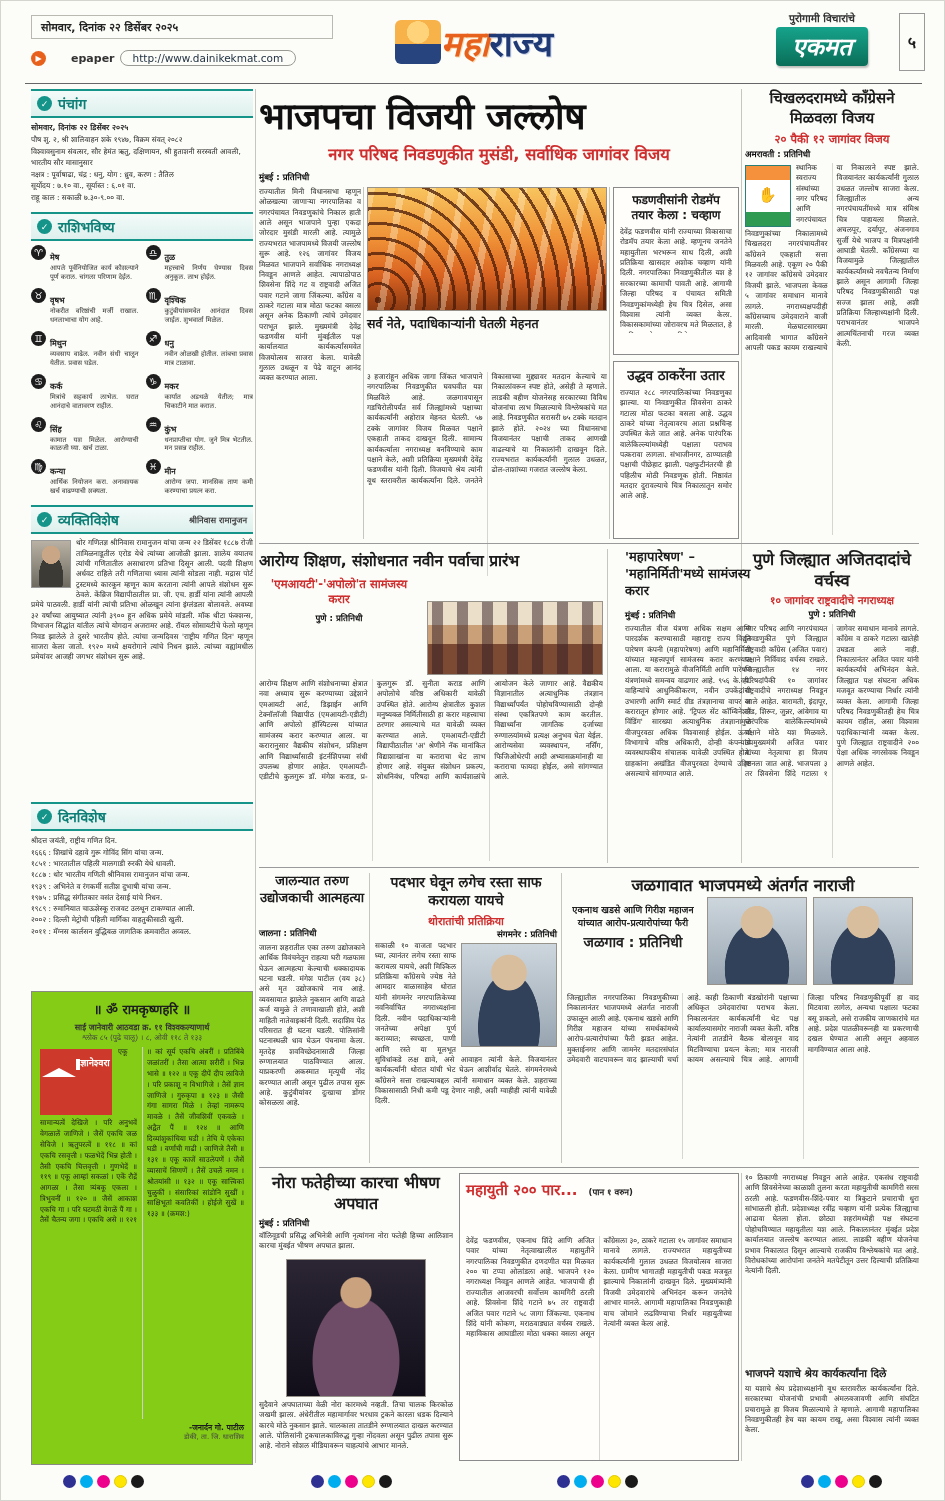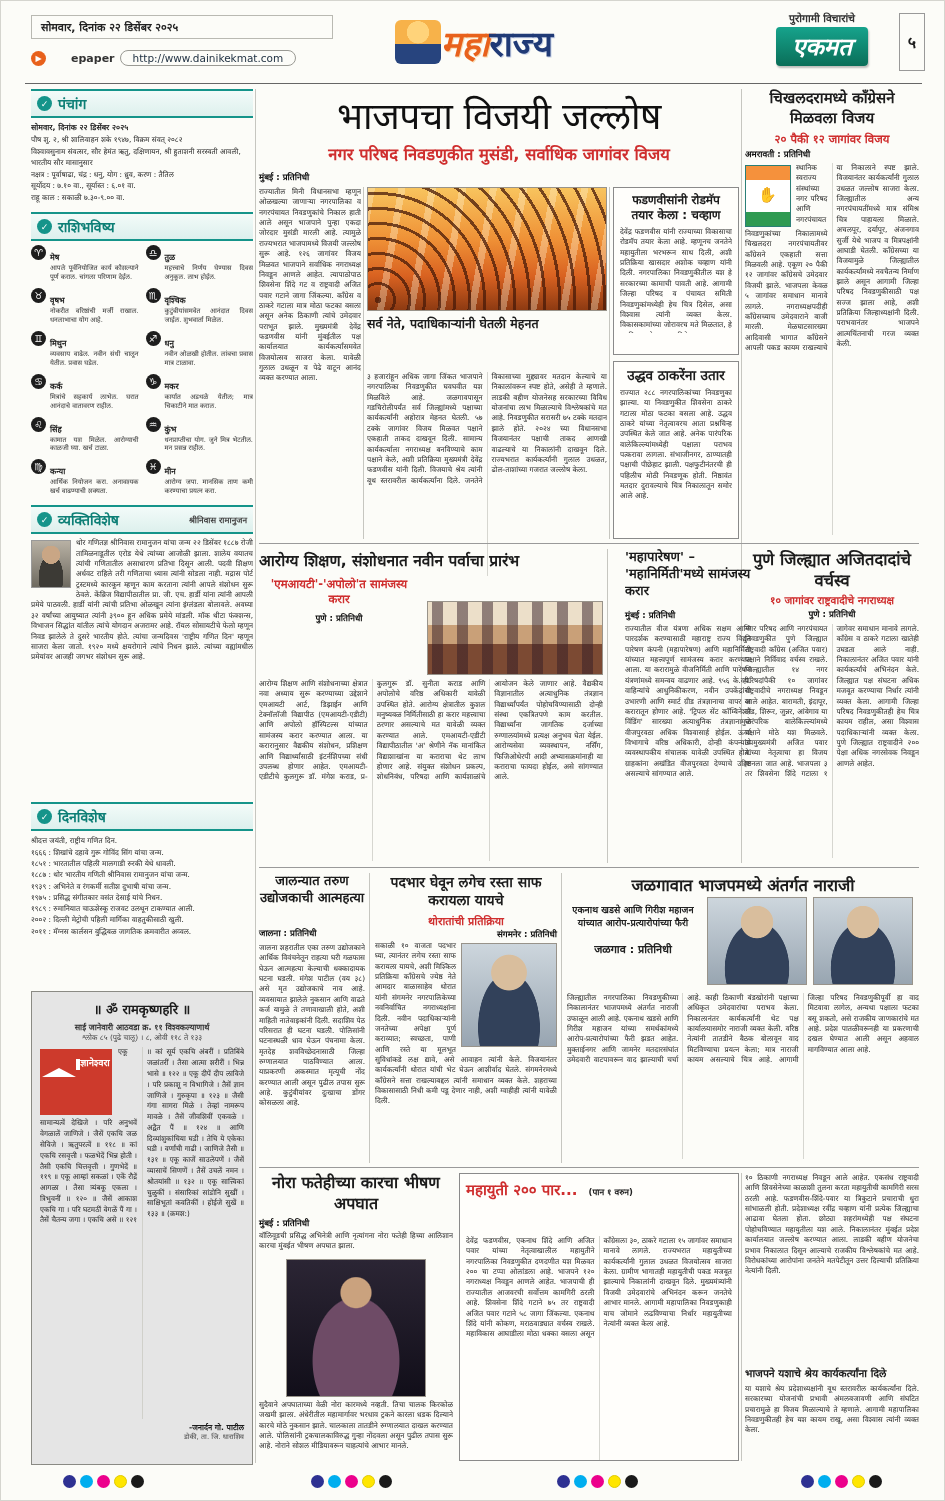--- a/index.html
+++ b/index.html
@@ -53,21 +53,21 @@
   .z-item{display:flex;gap:4px;}
   .z-ic{flex:0 0 15px;width:15px;height:15px;border-radius:50%;background:#1d1d1d;color:#fff;
         font-size:9.5px;line-height:15px;text-align:center;}
   .z-name{font-weight:bold;font-size:8px;}
   .z-text{font-size:6.7px;line-height:1.32;color:#333;text-align:justify;}
   .ramanujan{float:left;width:40px;height:48px;margin:2px 5px 2px 0;border:1px solid #999;box-sizing:border-box;
              background:radial-gradient(circle at 50% 30%,#c9a685 0 24%,transparent 25%),
                         radial-gradient(ellipse at 50% 80%,#3c3a35 0 45%,transparent 46%),
                         linear-gradient(180deg,#b8b1a4,#6e6a60);}
   .d-line{font-size:7.3px;line-height:1.55;color:#262626;}
-  .bhakti{border:1px solid #8a8a84;padding:8px;box-sizing:border-box;height:474px;overflow:hidden;background:#e5e5e5;}
+  .bhakti{border:1px solid #8a8a84;padding:8px;box-sizing:border-box;height:474px;overflow:hidden;background:#84cc16;}
   .bhakti-title{text-align:center;font-weight:bold;font-size:13px;margin-bottom:3px;}
   .bhakti-l1{text-align:center;font-size:8px;font-weight:bold;color:#333;}
   .bhakti-l2{text-align:center;font-size:7.4px;color:#444;margin-bottom:5px;}
   .bhakti-cols{column-count:2;column-gap:10px;column-rule:1px solid #d0d0ca;font-size:7.2px;
                line-height:1.5;text-align:justify;height:372px;overflow:hidden;}
   .badge{float:left;width:72px;height:66px;background:#cd3a2c;color:#fff;margin:2px 6px 3px 0;
          text-align:center;padding-top:7px;box-sizing:border-box;}
   .badge .roof{width:0;height:0;border-left:17px solid transparent;border-right:17px solid transparent;
                border-bottom:9px solid #fff;margin:0 auto;}
   .badge .wall{width:30px;height:16px;border:2px solid #fff;border-top:none;margin:0 auto 4px;}
@@ -91,22 +91,22 @@
       background:radial-gradient(circle at 50% 24%,#caa27e 0 12%,transparent 13%),
                  radial-gradient(ellipse at 50% 74%,#6e4b66 0 44%,transparent 45%),
                  linear-gradient(180deg,#2b2534,#110e19);}
   .congress-sym{float:left;width:46px;height:62px;border:1px solid #2a7f77;background:#fff;
                 margin:2px 5px 2px 0;box-sizing:border-box;display:flex;flex-direction:column;}
   .cs-saffron{height:14px;background:#f5913c;}
   .cs-white{flex:1;display:flex;align-items:center;justify-content:center;color:#1d3f8f;font-size:15px;}
   .cs-green{height:14px;background:#2f9a52;}
 
   
-  #lead-headline{left:258px;top:88px;width:480px;height:50px;font-size:37px;font-weight:normal;
-                 text-align:center;letter-spacing:-.5px;color:#101010;}
+  #lead-headline{left:258px;top:88px;width:480px;height:50px;font-size:37px;font-weight:bold;
+                 letter-spacing:-.5px;color:#101010;}
   #lead-subhead{left:258px;top:141px;width:480px;height:24px;font-size:16.5px;font-weight:bold;text-align:center;}
   #lead-byline{left:258px;top:170px;width:140px;height:14px;}
   #lead-intro{left:258px;top:186px;width:102px;height:352px;}
   #lead-sub2{left:366px;top:314px;width:240px;height:18px;font-size:12.5px;font-weight:bold;}
   #lead-body2{left:366px;top:334px;width:240px;height:204px;}
   #roadmap{left:612px;top:186px;width:126px;height:168px;}
   #uddhav{left:612px;top:360px;width:126px;height:178px;}
   .box-head{font-size:12px;font-weight:bold;text-align:center;line-height:1.25;margin-bottom:4px;}
   #chikhaldara{left:744px;top:88px;width:174px;height:450px;}
   .ch-head{font-size:15px;font-weight:bold;line-height:1.3;text-align:center;height:42px;overflow:hidden;}
@@ -130,21 +130,21 @@
   .th-head{font-size:14px;font-weight:bold;line-height:1.3;text-align:center;height:40px;overflow:hidden;}
   .th-sub{font-size:11px;font-weight:bold;text-align:center;height:15px;}
   .th-by{text-align:right;height:13px;}
   .th-photo{float:right;width:96px;height:104px;margin:2px 0 3px 5px;}
   .th-wrap{height:218px;overflow:hidden;}
   #jalgaon{left:566px;top:872px;width:352px;height:290px;}
   .jg-head{font-size:16.5px;font-weight:bold;height:24px;white-space:nowrap;overflow:hidden;text-align:center;}
   .jg-row{position:relative;height:96px;}
   .jg-stand{position:absolute;left:0;top:6px;width:132px;font-size:9.3px;font-weight:bold;
             line-height:1.45;text-align:center;color:#222;}
-  .jg-by{margin-top:12px;font-weight:bold;font-size:11px;}
+  .jg-by{margin-top:2px;font-weight:bold;font-size:14px;}
   .jg-photo1{position:absolute;left:140px;top:0;width:100px;height:88px;}
   .jg-photo2{position:absolute;left:246px;top:0;width:100px;height:88px;}
   .jg-body{height:166px;}
   #nora{left:258px;top:1172px;width:194px;height:288px;}
   .no-head{font-size:16px;font-weight:bold;line-height:1.3;text-align:center;height:44px;overflow:hidden;}
   .no-by{height:14px;}
   .no-intro{height:24px;}
   .no-body{height:58px;}
   #mahayuti{left:458px;top:1172px;width:280px;height:288px;}
   .my-head{font-size:15px;font-weight:bold;margin-bottom:2px;}

